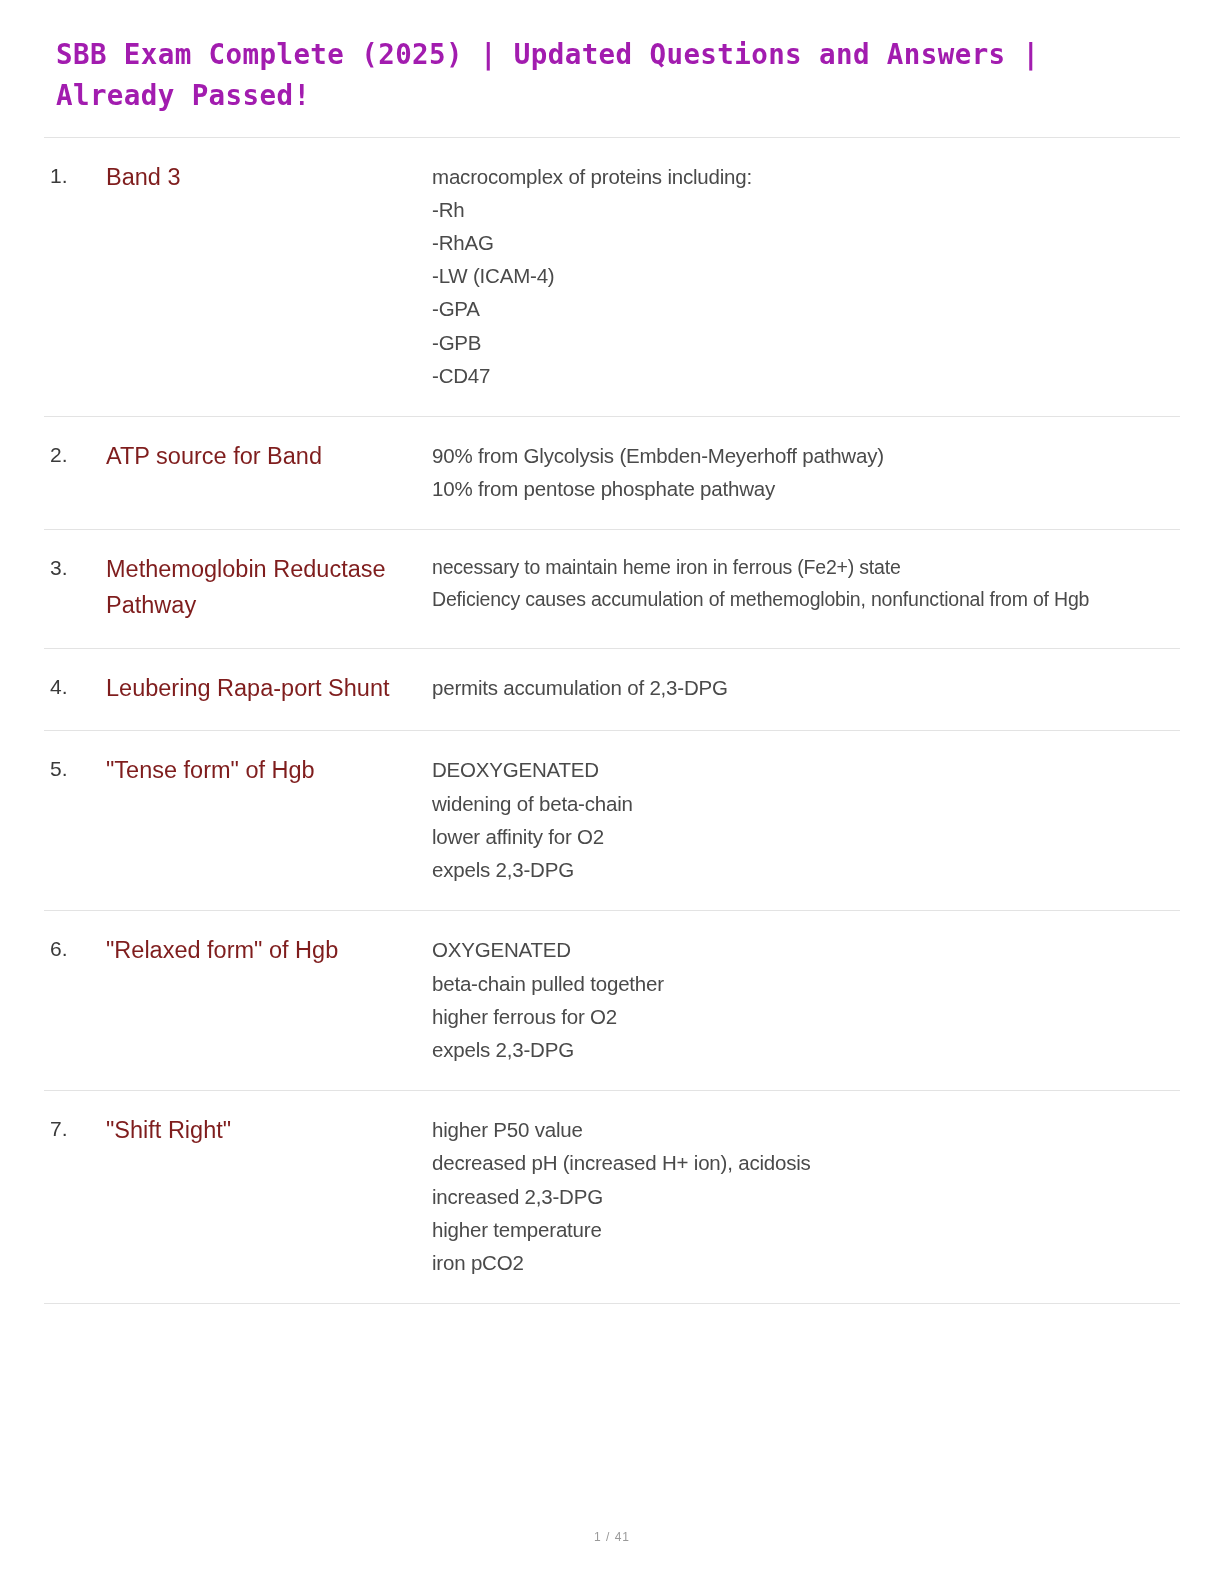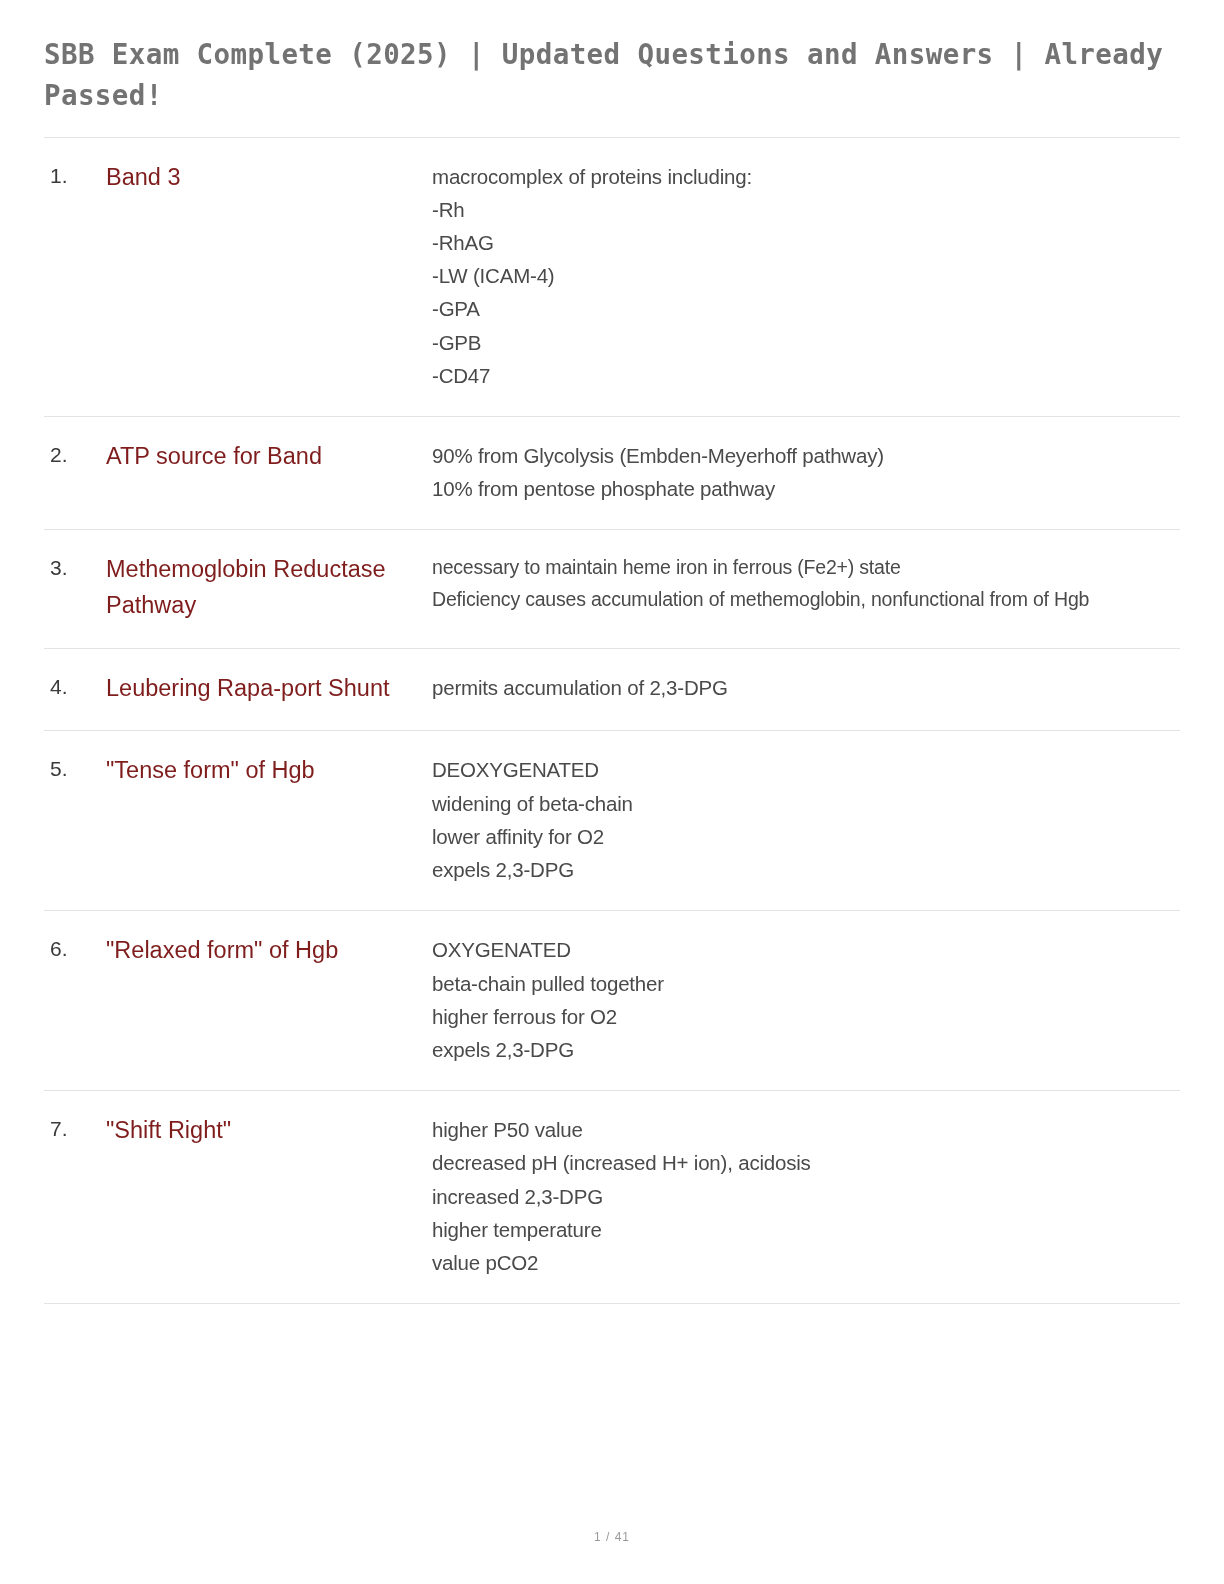--- a/index.html
+++ b/index.html
@@ -15,27 +15,27 @@
     overflow: hidden;
   }
   .page {
     width: 1224px;
     height: 1584px;
     box-sizing: border-box;
     padding: 34px 44px 0 44px;
     position: relative;
   }
   .doc-title {
-    color: #737373;
+    color: #a21caf;
     font-family: "DejaVu Sans Mono", monospace;
     font-size: 27.5px;
     font-weight: bold;
     line-height: 1.5;
     letter-spacing: 0.4px;
-    margin: 0 0 20px 0;
+    margin: 0 0 20px 12px;
     padding: 0 6px 0 0;
   }
   .qa-table {
     width: 100%;
     border-collapse: collapse;
   }
   .qa-row {
     border-top: 1px solid #e3e3e3;
   }
   .qa-row:last-child {
@@ -159,20 +159,20 @@
       </tr>
 
       <tr class="qa-row row-7">
         <td class="num">7.</td>
         <td class="term">"Shift Right"</td>
         <td class="def">
           <span class="line">higher P50 value</span>
           <span class="line">decreased pH (increased H+ ion), acidosis</span>
           <span class="line">increased 2,3-DPG</span>
           <span class="line">higher temperature</span>
-          <span class="line">value pCO2</span>
+          <span class="line">iron pCO2</span>
         </td>
       </tr>
     </tbody>
   </table>
 
   <div class="page-number">1 / 41</div>
 </div>
 
 </body></html>

